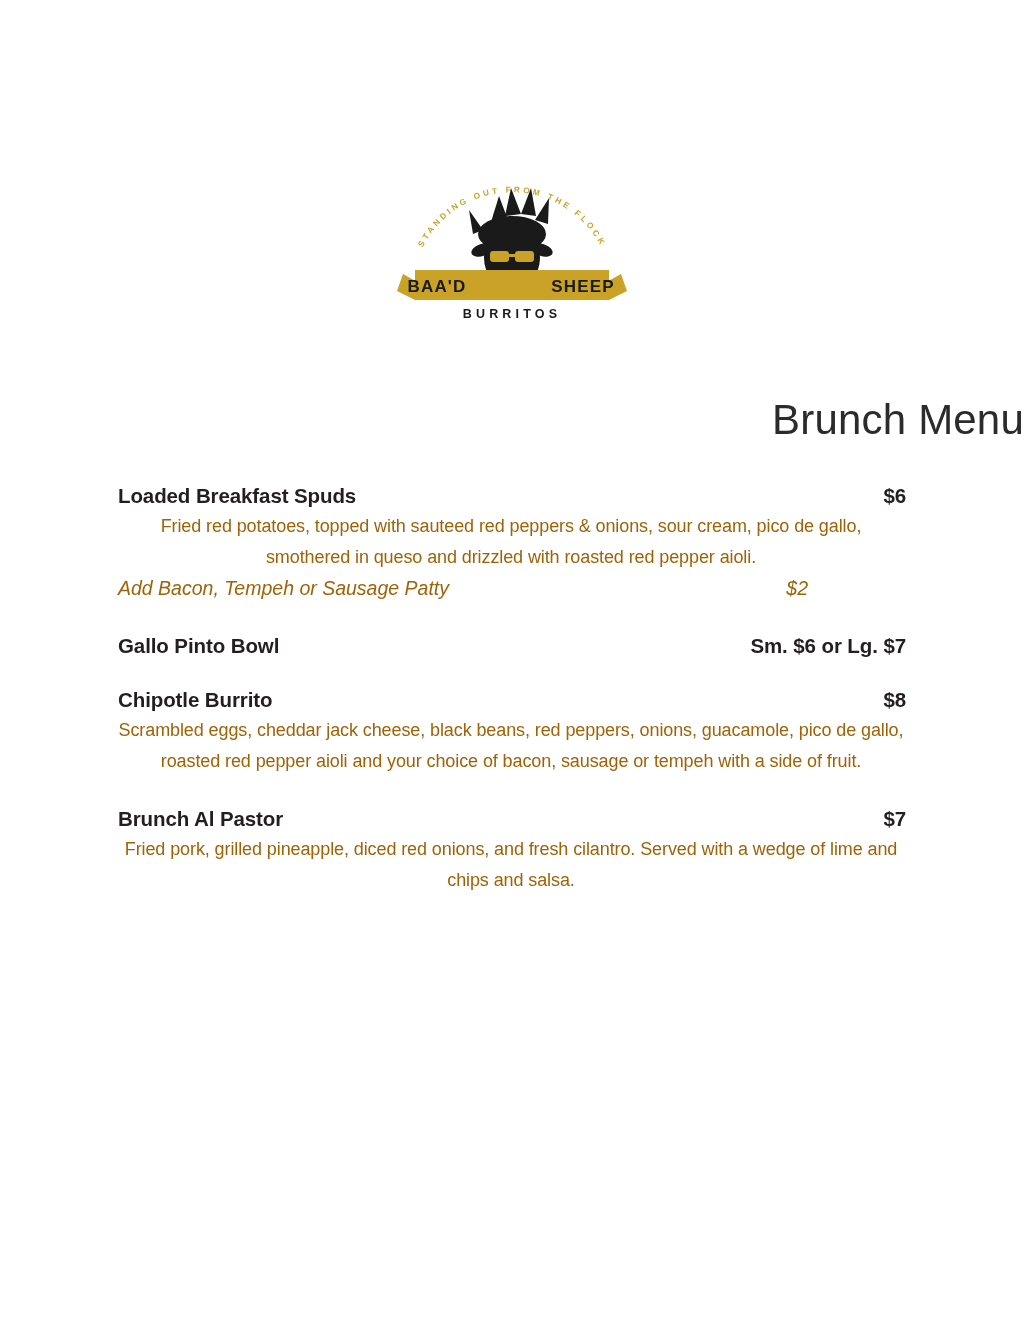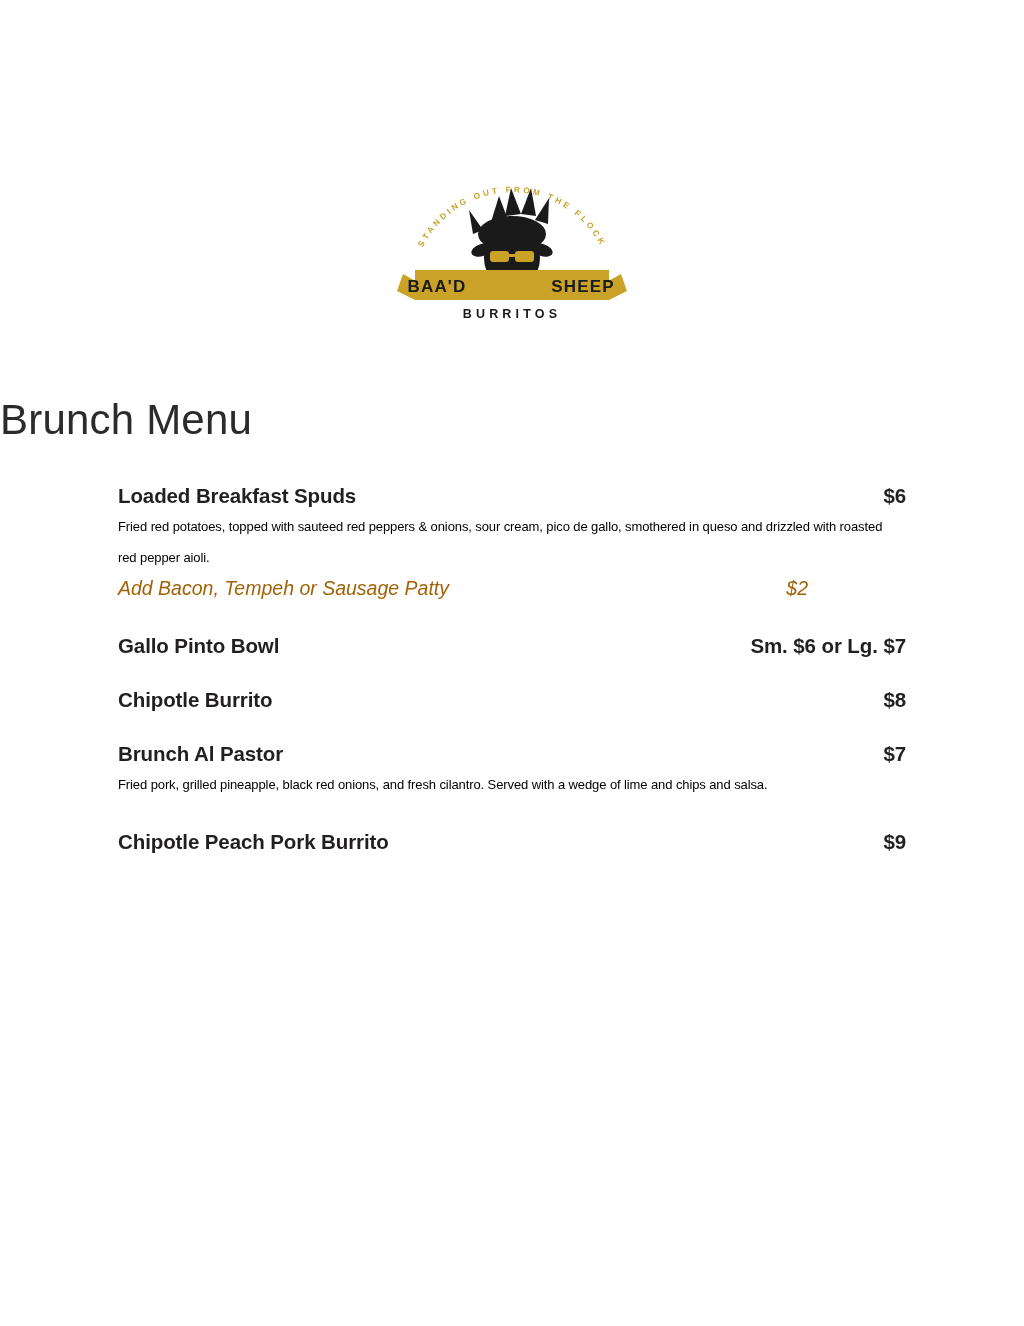--- a/index.html
+++ b/index.html
@@ -38,55 +38,55 @@
     height: 190px;
   }
   .logo svg { display: block; }
 
   
   .menu-title {
     position: absolute;
     left: 0;
     top: 396px;
     width: 1024px;
-    text-align: left;
+    text-align: right;
     font-size: 42px;
     font-weight: 400;
     letter-spacing: 0.2px;
     color: #2b2b2b;
   }
 
   
   .menu {
     position: absolute;
     left: 118px;
     top: 484px;
     width: 788px;
   }
-  .item { margin-bottom: 30px; }
+  .item { margin-bottom: 30px; text-align: center; }
   .item:last-child { margin-bottom: 0; }
 
   .item-head {
     display: flex;
     align-items: baseline;
     justify-content: space-between;
     font-size: 20.5px;
     font-weight: 700;
     letter-spacing: -0.1px;
     color: #231f20;
     margin-bottom: 3px;
   }
   .item-name { white-space: nowrap; }
   .item-price { white-space: nowrap; }
 
   .item-desc {
-    font-size: 13px;
+    font-size: 18px;
     line-height: 31px;
     font-weight: 400;
-    color: #000000;
+    color: #a16207;
     letter-spacing: -0.1px;
     max-width: 786px;
   }
 
   .addon {
     display: flex;
     align-items: baseline;
     justify-content: space-between;
     font-size: 19.5px;
     font-style: italic;
@@ -169,31 +169,28 @@
         <span class="item-name">Gallo Pinto Bowl</span>
         <span class="item-price">Sm. $6 or Lg. $7</span>
       </div>
     </div>
 
     <div class="item">
       <div class="item-head">
         <span class="item-name">Chipotle Burrito</span>
         <span class="item-price">$8</span>
       </div>
+      <div class="item-desc">Scrambled eggs, cheddar jack cheese, black beans, red peppers, onions, guacamole, pico de gallo, roasted red pepper aioli and your choice of bacon, sausage or tempeh with a side of fruit.</div>
     </div>
 
     <div class="item">
       <div class="item-head">
         <span class="item-name">Brunch Al Pastor</span>
         <span class="item-price">$7</span>
       </div>
-      <div class="item-desc">Fried pork, grilled pineapple, black red onions, and fresh cilantro. Served with a wedge of lime and chips and salsa.</div>
+      <div class="item-desc">Fried pork, grilled pineapple, diced red onions, and fresh cilantro. Served with a wedge of lime and chips and salsa.</div>
     </div>
 
     <div class="item">
-      <div class="item-head">
-        <span class="item-name">Chipotle Peach Pork Burrito</span>
-        <span class="item-price">$9</span>
-      </div>
     </div>
 
   </div>
 </div>
 
 </body></html>

